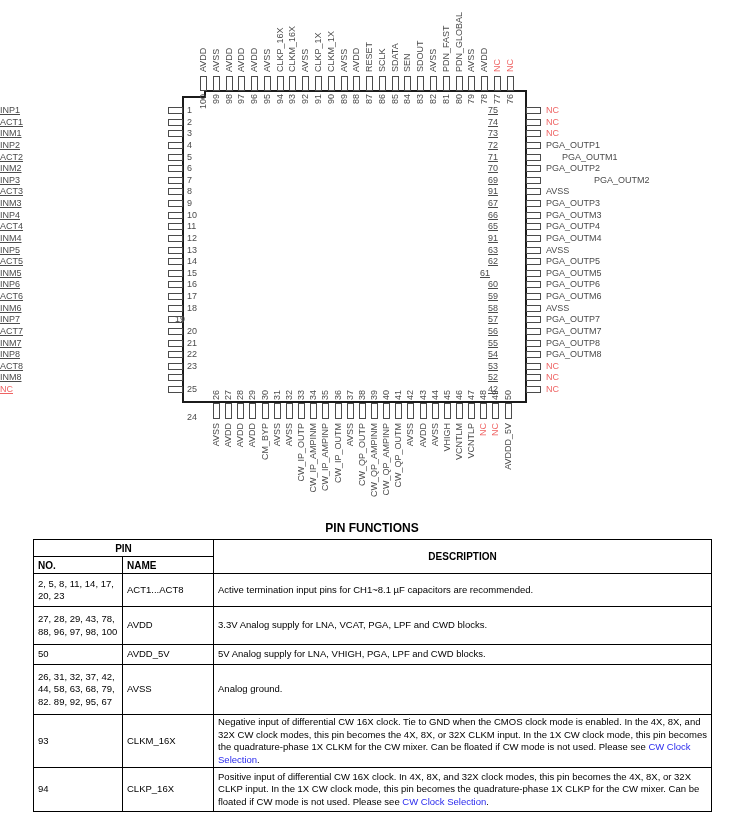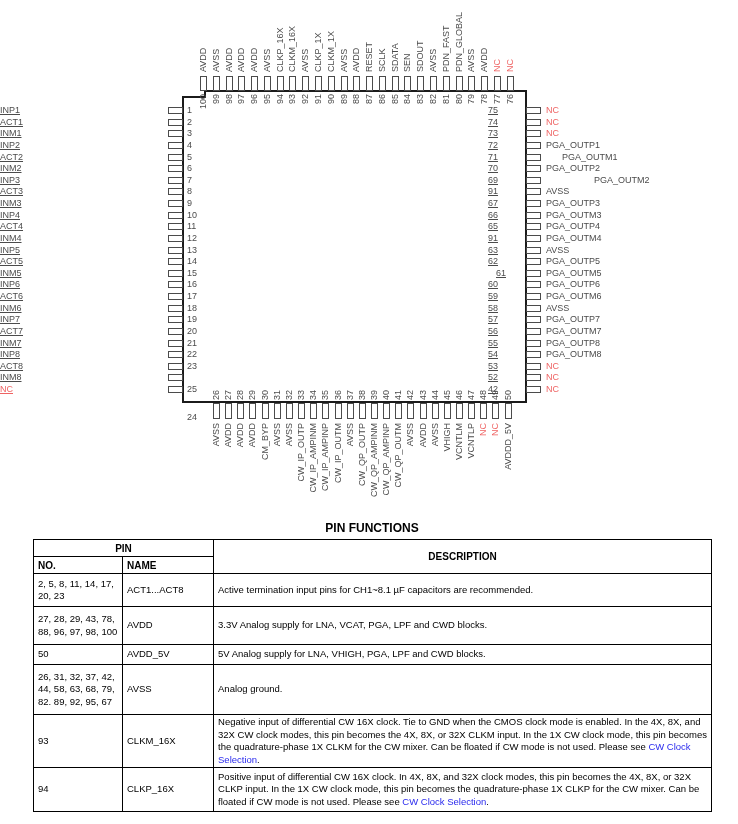--- a/index.html
+++ b/index.html
@@ -81,21 +81,21 @@
       <div class="pbox" style="left: 168px; top: 281.45px; width: 15px; height: 7px;"></div>
       <div class="pnum" style="left: 187px; top: 279.45px;">16</div>
       <div class="plabel right" style="left: 0px; top: 291.08px; width: 163px;">ACT6</div>
       <div class="pbox" style="left: 168px; top: 293.08px; width: 15px; height: 7px;"></div>
       <div class="pnum" style="left: 187px; top: 291.08px;">17</div>
       <div class="plabel right" style="left: 0px; top: 302.71px; width: 163px;">INM6</div>
       <div class="pbox" style="left: 168px; top: 304.71px; width: 15px; height: 7px;"></div>
       <div class="pnum" style="left: 187px; top: 302.71px;">18</div>
       <div class="plabel right" style="left: 0px; top: 314.34px; width: 163px;">INP7</div>
       <div class="pbox" style="left: 168px; top: 316.34px; width: 15px; height: 7px;"></div>
-      <div class="pnum" style="left: 187px; top: 314.34px;">19</div>
+      <div class="pnum" style="left: 175px; top: 314.34px;">19</div>
       <div class="plabel right" style="left: 0px; top: 325.97px; width: 163px;">ACT7</div>
       <div class="pbox" style="left: 168px; top: 327.97px; width: 15px; height: 7px;"></div>
       <div class="pnum" style="left: 187px; top: 325.97px;">20</div>
       <div class="plabel right" style="left: 0px; top: 337.6px; width: 163px;">INM7</div>
       <div class="pbox" style="left: 168px; top: 339.6px; width: 15px; height: 7px;"></div>
       <div class="pnum" style="left: 187px; top: 337.6px;">21</div>
       <div class="plabel right" style="left: 0px; top: 349.23px; width: 163px;">INP8</div>
       <div class="pbox" style="left: 168px; top: 351.23px; width: 15px; height: 7px;"></div>
       <div class="pnum" style="left: 187px; top: 349.23px;">22</div>
       <div class="plabel right" style="left: 0px; top: 360.86px; width: 163px;">ACT8</div>
@@ -142,21 +142,21 @@
       <div class="plabel" style="left: 546px; top: 221.3px;">PGA_OUTP4</div>
       <div class="pnum right" style="left: 488px; top: 232.93px; width: 34px;">91</div>
       <div class="pbox" style="left: 526px; top: 234.93px; width: 15px; height: 7px;"></div>
       <div class="plabel" style="left: 546px; top: 232.93px;">PGA_OUTM4</div>
       <div class="pnum right" style="left: 488px; top: 244.56px; width: 34px;">63</div>
       <div class="pbox" style="left: 526px; top: 246.56px; width: 15px; height: 7px;"></div>
       <div class="plabel" style="left: 546px; top: 244.56px;">AVSS</div>
       <div class="pnum right" style="left: 488px; top: 256.19px; width: 34px;">62</div>
       <div class="pbox" style="left: 526px; top: 258.19px; width: 15px; height: 7px;"></div>
       <div class="plabel" style="left: 546px; top: 256.19px;">PGA_OUTP5</div>
-      <div class="pnum right" style="left: 496px; top: 267.82px; width: 34px;">61</div>
+      <div class="pnum right" style="left: 480px; top: 267.82px; width: 34px;">61</div>
       <div class="pbox" style="left: 526px; top: 269.82px; width: 15px; height: 7px;"></div>
       <div class="plabel" style="left: 546px; top: 267.82px;">PGA_OUTM5</div>
       <div class="pnum right" style="left: 488px; top: 279.45px; width: 34px;">60</div>
       <div class="pbox" style="left: 526px; top: 281.45px; width: 15px; height: 7px;"></div>
       <div class="plabel" style="left: 546px; top: 279.45px;">PGA_OUTP6</div>
       <div class="pnum right" style="left: 488px; top: 291.08px; width: 34px;">59</div>
       <div class="pbox" style="left: 526px; top: 293.08px; width: 15px; height: 7px;"></div>
       <div class="plabel" style="left: 546px; top: 291.08px;">PGA_OUTM6</div>
       <div class="pnum right" style="left: 488px; top: 302.71px; width: 34px;">58</div>
       <div class="pbox" style="left: 526px; top: 304.71px; width: 15px; height: 7px;"></div>

